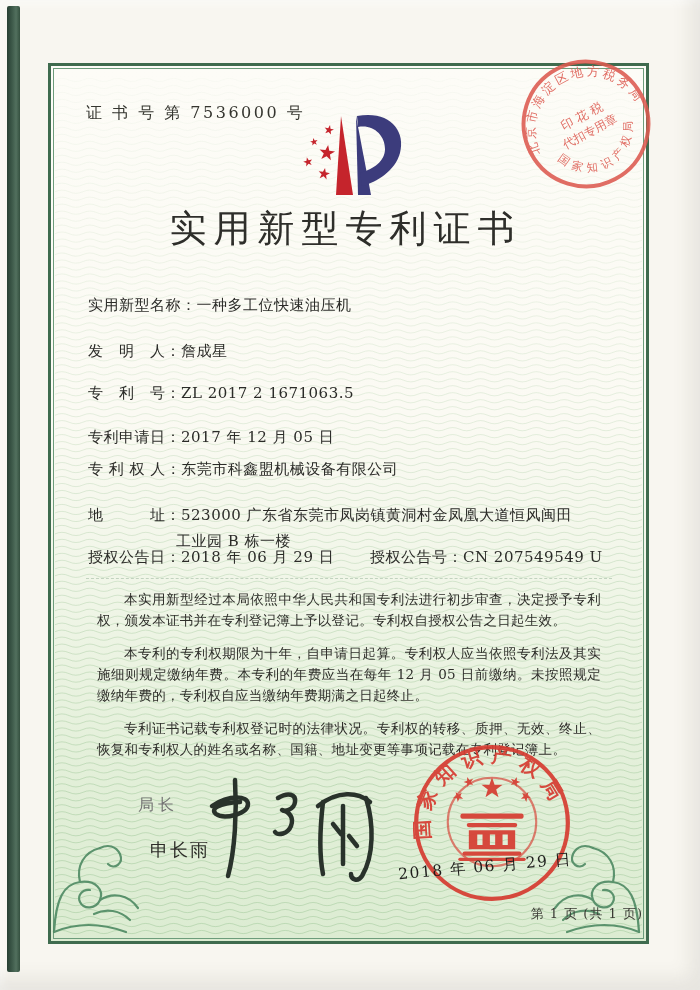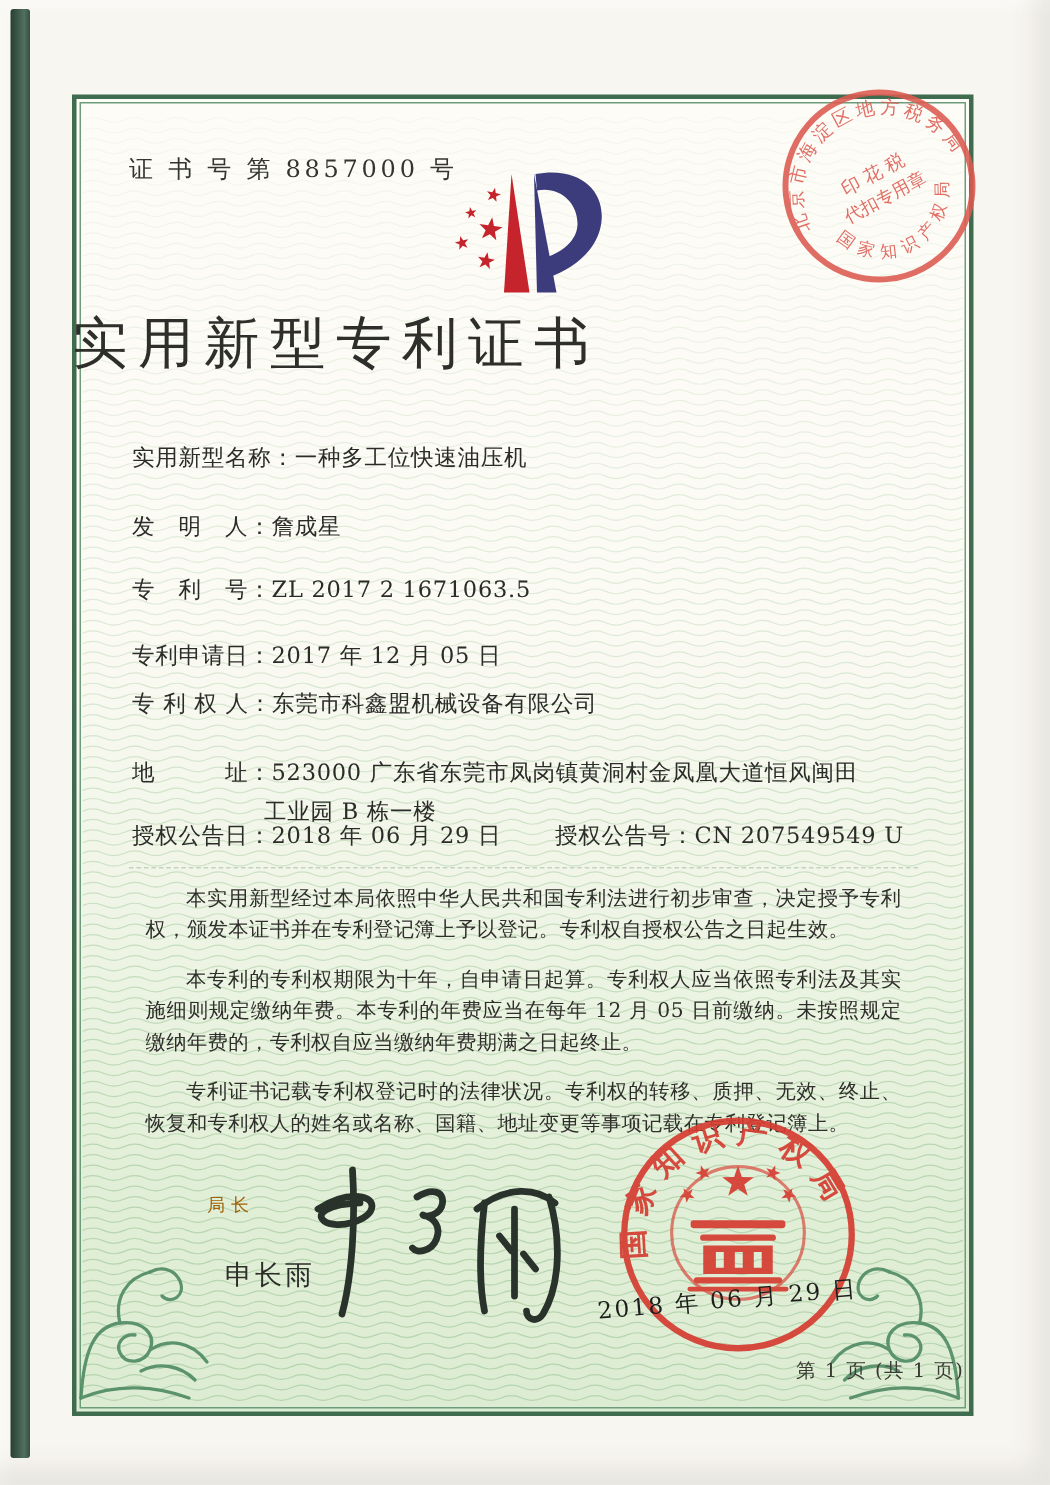--- a/index.html
+++ b/index.html
@@ -13,33 +13,33 @@
   .binding{position:absolute;left:7px;top:6px;width:13px;height:966px;
     background:linear-gradient(90deg,#273f33,#3e5a4a 40%,#52705e 70%,#34503f);border-radius:2px;}
   .frame{position:absolute;left:48px;top:63px;width:595px;height:875px;
     border:3px solid #3f6b4e;
     background:linear-gradient(180deg,#fdfcf7 0%,#fbfaf3 40%,#eff5e6 62%,#e2efd8 82%,#dcecd2 100%);}
   .frame-inner{position:absolute;inset:2px;border:1px solid #6c9c7b;pointer-events:none;}
   #waves{position:absolute;inset:4px;width:calc(100% - 8px);height:calc(100% - 8px);}
   .content{position:absolute;inset:0;}
 
   .cert-no{position:absolute;left:86px;top:103px;font-size:16px;letter-spacing:2.5px;color:#35352f;white-space:pre;}
-  .title{position:absolute;left:48px;top:204px;width:595px;
+  .title{position:absolute;left:48px;top:204px;width:595px;text-align:center;
     font-size:37px;letter-spacing:7px;color:#2e2e2a;font-weight:500;}
 
   .row{position:absolute;left:88px;font-size:15px;color:#2b2b28;white-space:pre;letter-spacing:.5px;}
   .row .lbl{display:inline-block;}
   .addr2{position:absolute;left:176px;font-size:15px;color:#2b2b28;letter-spacing:.5px;}
   .grant-no{position:absolute;left:370px;top:548px;font-size:15px;color:#2b2b28;white-space:pre;letter-spacing:.5px;}
   .sep{position:absolute;left:86px;top:578px;width:526px;border-top:1px dashed #9cb79e;opacity:.55;}
 
   .body-text{position:absolute;left:85px;top:577px;width:528px;color:#2e2e2a;}
   .body-text p{margin:12px;font-size:13.5px;line-height:21px;text-indent:2em;text-align:justify;letter-spacing:.3px;}
 
-  .signer-title{position:absolute;left:138px;top:795px;font-size:12px;letter-spacing:4px;color:#a16207;}
+  .signer-title{position:absolute;left:138px;top:795px;font-size:16px;letter-spacing:4px;color:#737373;}
   .signer-name{position:absolute;left:138px;top:838px;font-size:18px;letter-spacing:2px;color:#2c2c28;margin-left:12px;}
   .signature{position:absolute;left:190px;top:770px;width:212px;height:116px;}
 
   .seal{position:absolute;left:413px;top:744px;width:158px;height:158px;opacity:.92;}
   .seal-date{position:absolute;left:398px;top:855px;width:210px;font-size:15.5px;letter-spacing:1.5px;
     color:#1e1e1c;transform:rotate(-5deg);white-space:pre;}
 
   .tax-stamp{position:absolute;left:518px;top:56px;width:136px;height:136px;transform:rotate(-28deg);opacity:.88;}
 
   .logo{position:absolute;left:272px;top:110px;width:150px;height:100px;}
@@ -185,21 +185,21 @@
   </div>
 
   <svg width="0" height="0" style="position:absolute" xmlns="http://www.w3.org/2000/svg">
     <defs>
       <path id="st" d="M0,-10 L2.35,-3.24 L9.51,-3.09 L3.8,1.24 L5.88,8.09 L0,4 L-5.88,8.09 L-3.8,1.24 L-9.51,-3.09 L-2.35,-3.24 Z"></path>
     </defs>
   </svg>
 
   <div class="content">
 
-    <div class="cert-no">证 书 号 第 8857000 号</div>
+    <div class="cert-no">证 书 号 第 7536000 号</div>
 
     <svg class="logo" xmlns="http://www.w3.org/2000/svg" viewBox="0 0 150 100">
       <g fill="#c5242c">
         <use href="#st" transform="translate(57,20) scale(0.5) rotate(12)"></use>
         <use href="#st" transform="translate(42,32) scale(0.40) rotate(-10)"></use>
         <use href="#st" transform="translate(55,43) scale(0.82) rotate(8)"></use>
         <use href="#st" transform="translate(36,52) scale(0.48) rotate(-14)"></use>
         <use href="#st" transform="translate(52,64) scale(0.60) rotate(10)"></use>
         <path d="M69,6 L81,85 L64,85 Z"></path>
       </g>

